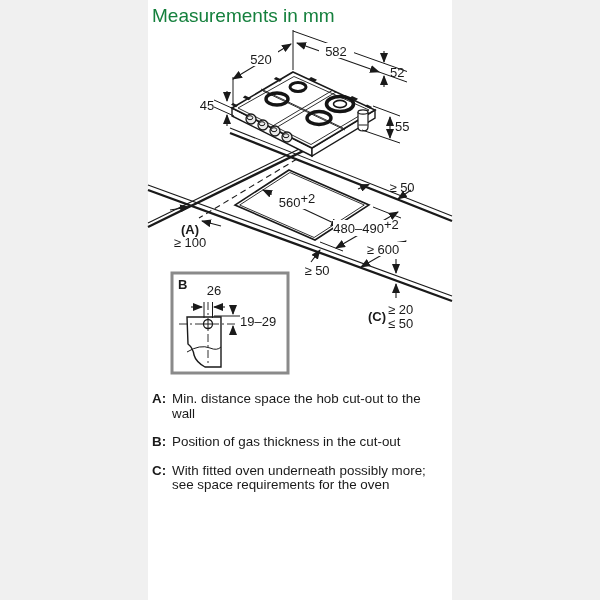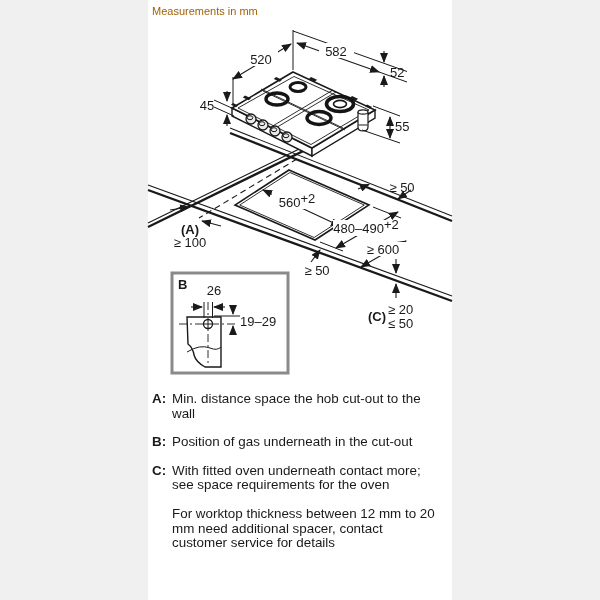--- a/index.html
+++ b/index.html
@@ -4,21 +4,21 @@
 <style>
   html,body{margin:0;padding:0;}
   body{
     width:600px;height:600px;position:relative;
     background:#f0f0f0;
     font-family:"Liberation Sans", sans-serif;
     color:#1a1a1a;
     overflow:hidden;
   }
   .content-bg{position:absolute;left:148px;top:0;width:304px;height:600px;background:#ffffff;}
-  .page-title{position:absolute;left:152px;top:5px;font-size:11px;color:#a16207;}
+  .page-title{position:absolute;left:152px;top:5px;font-size:19px;color:#15803d;}
   svg{position:absolute;left:0;top:0;}
   svg text{font-family:"Liberation Sans", sans-serif;font-size:13px;fill:#1a1a1a;}
   svg text.bold{font-weight:bold;}
   .legend{
     position:absolute;left:152px;top:392px;width:286px;
     font-size:13.4px;line-height:14.6px;
   }
   .legend-row{display:grid;grid-template-columns:20px 1fr;margin-bottom:14px;}
   .legend-label{font-weight:bold;}
 </style>
@@ -197,23 +197,19 @@
   </g>
 </svg>
 
 <div class="legend">
   <div class="legend-row">
     <span class="legend-label">A:</span>
     <span>Min. distance space the hob cut-out to the wall</span>
   </div>
   <div class="legend-row">
     <span class="legend-label">B:</span>
-    <span>Position of gas underneath in the cut-out</span>
+    <span>Position of gas thickness in the cut-out</span>
   </div>
   <div class="legend-row">
     <span class="legend-label">C:</span>
-    <span>With fitted oven underneath contact more; see space requirements for the oven</span>
-  </div>
-  <div class="legend-row">
-    <span class="legend-label"></span>
-    <span>For worktop thickness between 12 mm to 20 mm need additional spacer, contact customer service for details</span>
+    <span>With fitted oven underneath possibly more; see space requirements for the oven</span>
   </div>
 </div>
 
 </body></html>

